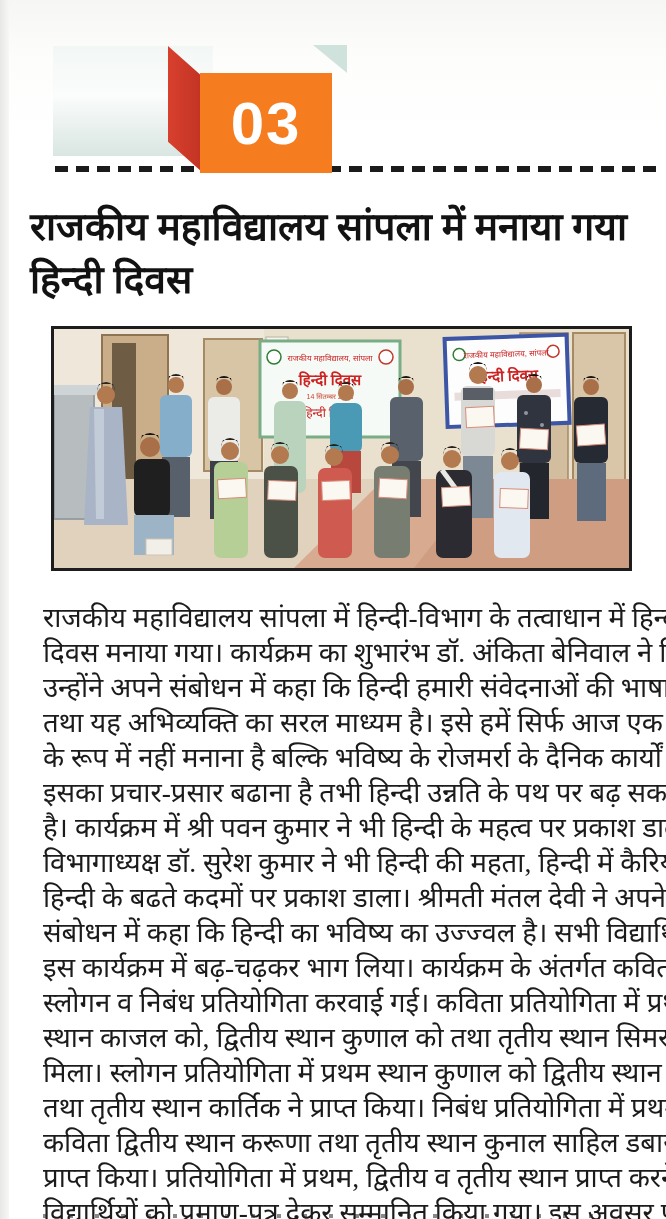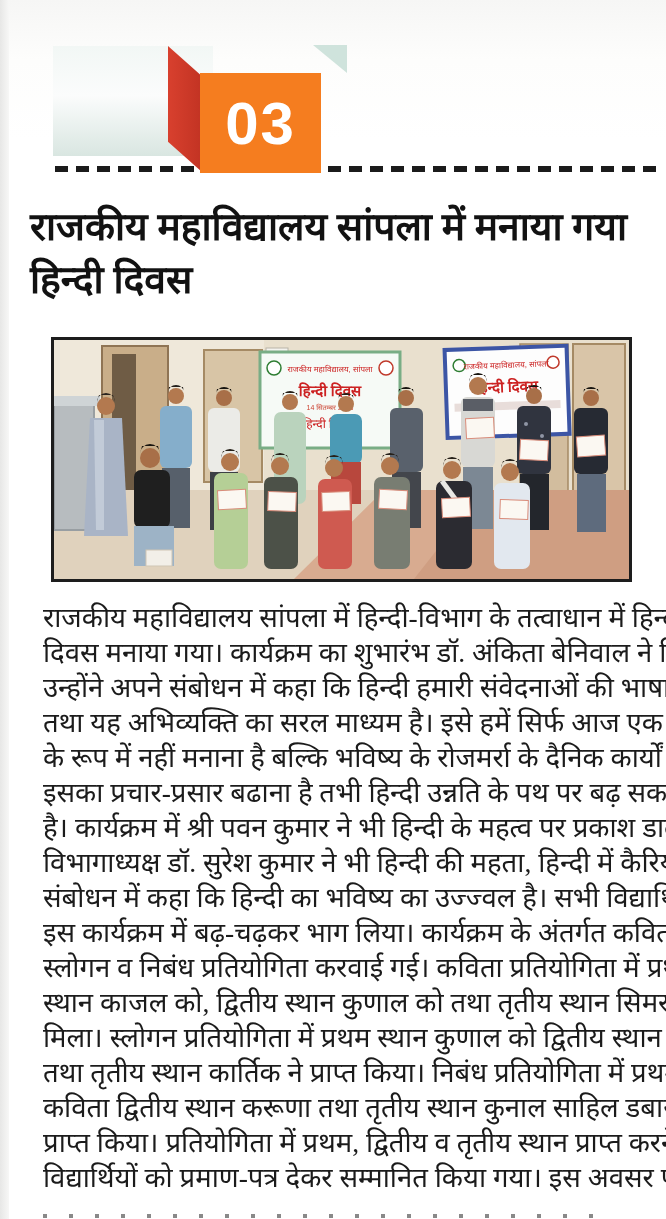--- a/index.html
+++ b/index.html
@@ -20,31 +20,31 @@
     white-space:nowrap;font-weight:bold;font-size:42px;line-height:98px;
     padding-left:58px;color:#141414;letter-spacing:1px;
     font-family:"Liberation Serif","DejaVu Serif",serif;}
   .fold-teal{position:absolute;left:313px;top:45px;width:34px;height:28px;
     background:#cfe3dc;clip-path:polygon(0 0,100% 0,100% 100%);}
   .fold-red{position:absolute;left:168px;top:46px;width:34px;height:126px;
     background:linear-gradient(90deg,#d8402e 0%,#c23323 100%);
     clip-path:polygon(0 0,100% 24%,100% 100%,0 76%);}
   .dashes{position:absolute;left:55px;top:166px;width:606px;height:6px;z-index:1;
     background:repeating-linear-gradient(90deg,#1b1b1b 0 13px,transparent 13px 21px);}
-  .page-num-box{position:absolute;left:200px;top:73px;width:121px;height:100px;z-index:2;
+  .page-num-box{position:absolute;left:200px;top:73px;width:132px;height:100px;z-index:2;
     background:#f57d1f;display:flex;align-items:center;justify-content:center;}
   .page-num-box span{
     font-family:"Liberation Sans","DejaVu Sans",sans-serif;
     font-weight:bold;font-size:60px;color:#ffffff;letter-spacing:2px;}
   
   .headline{position:absolute;left:30px;top:200px;width:606px;text-align:left;
     font-weight:bold;color:#121212;}
   .headline .h-line{font-size:39px;line-height:53px;}
   
-  .photo{position:absolute;left:51px;top:337px;width:581px;height:245px;
+  .photo{position:absolute;left:51px;top:326px;width:581px;height:245px;
     border:3px solid #1d1d1d;box-sizing:border-box;background:#e9e0ce;}
   .photo svg{display:block;width:100%;height:100%;}
   
   .body-text{position:absolute;left:43px;top:600px;width:596px;}
   .body-line{font-size:27.5px;line-height:35px;height:35px;white-space:nowrap;
     text-align:justify;text-align-last:justify;color:#1b1b1b;
     font-family:"Liberation Serif","DejaVu Serif",serif;}
   .clipped-line{position:absolute;left:43px;top:1214px;width:560px;height:4px;
     background:repeating-linear-gradient(90deg,rgba(40,40,40,.55) 0 4px,transparent 4px 26px);}
 </style>
@@ -206,20 +206,21 @@
 
   <div class="body-text">
       <div class="body-line">राजकीय महाविद्यालय सांपला में हिन्दी-विभाग के तत्वाधान में हिन्दी</div>
       <div class="body-line">दिवस मनाया गया। कार्यक्रम का शुभारंभ डॉ. अंकिता बेनिवाल ने किया</div>
       <div class="body-line">उन्होंने अपने संबोधन में कहा कि हिन्दी हमारी संवेदनाओं की भाषा है</div>
       <div class="body-line">तथा यह अभिव्यक्ति का सरल माध्यम है। इसे हमें सिर्फ आज एक दिवस</div>
       <div class="body-line">के रूप में नहीं मनाना है बल्कि भविष्य के रोजमर्रा के दैनिक कार्यों में</div>
       <div class="body-line">इसका प्रचार-प्रसार बढाना है तभी हिन्दी उन्नति के पथ पर बढ़ सकती</div>
       <div class="body-line">है। कार्यक्रम में श्री पवन कुमार ने भी हिन्दी के महत्व पर प्रकाश डाला।</div>
       <div class="body-line">विभागाध्यक्ष डॉ. सुरेश कुमार ने भी हिन्दी की महता, हिन्दी में कैरियर व</div>
+      <div class="body-line">हिन्दी के बढते कदमों पर प्रकाश डाला। श्रीमती मंतल देवी ने अपने</div>
       <div class="body-line">संबोधन में कहा कि हिन्दी का भविष्य का उज्ज्वल है। सभी विद्यार्थियों ने</div>
       <div class="body-line">इस कार्यक्रम में बढ़-चढ़कर भाग लिया। कार्यक्रम के अंतर्गत कविता,</div>
       <div class="body-line">स्लोगन व निबंध प्रतियोगिता करवाई गई। कविता प्रतियोगिता में प्रथम</div>
       <div class="body-line">स्थान काजल को, द्वितीय स्थान कुणाल को तथा तृतीय स्थान सिमरन को</div>
       <div class="body-line">मिला। स्लोगन प्रतियोगिता में प्रथम स्थान कुणाल को द्वितीय स्थान यशिका</div>
       <div class="body-line">तथा तृतीय स्थान कार्तिक ने प्राप्त किया। निबंध प्रतियोगिता में प्रथम स्थान</div>
       <div class="body-line">कविता द्वितीय स्थान करूणा तथा तृतीय स्थान कुनाल साहिल डबास  ने</div>
       <div class="body-line">प्राप्त किया।  प्रतियोगिता में प्रथम, द्वितीय व तृतीय स्थान प्राप्त करने वाले</div>
       <div class="body-line">विद्यार्थियों को प्रमाण-पत्र देकर सम्मानित किया गया। इस अवसर पर</div>
     </div>

